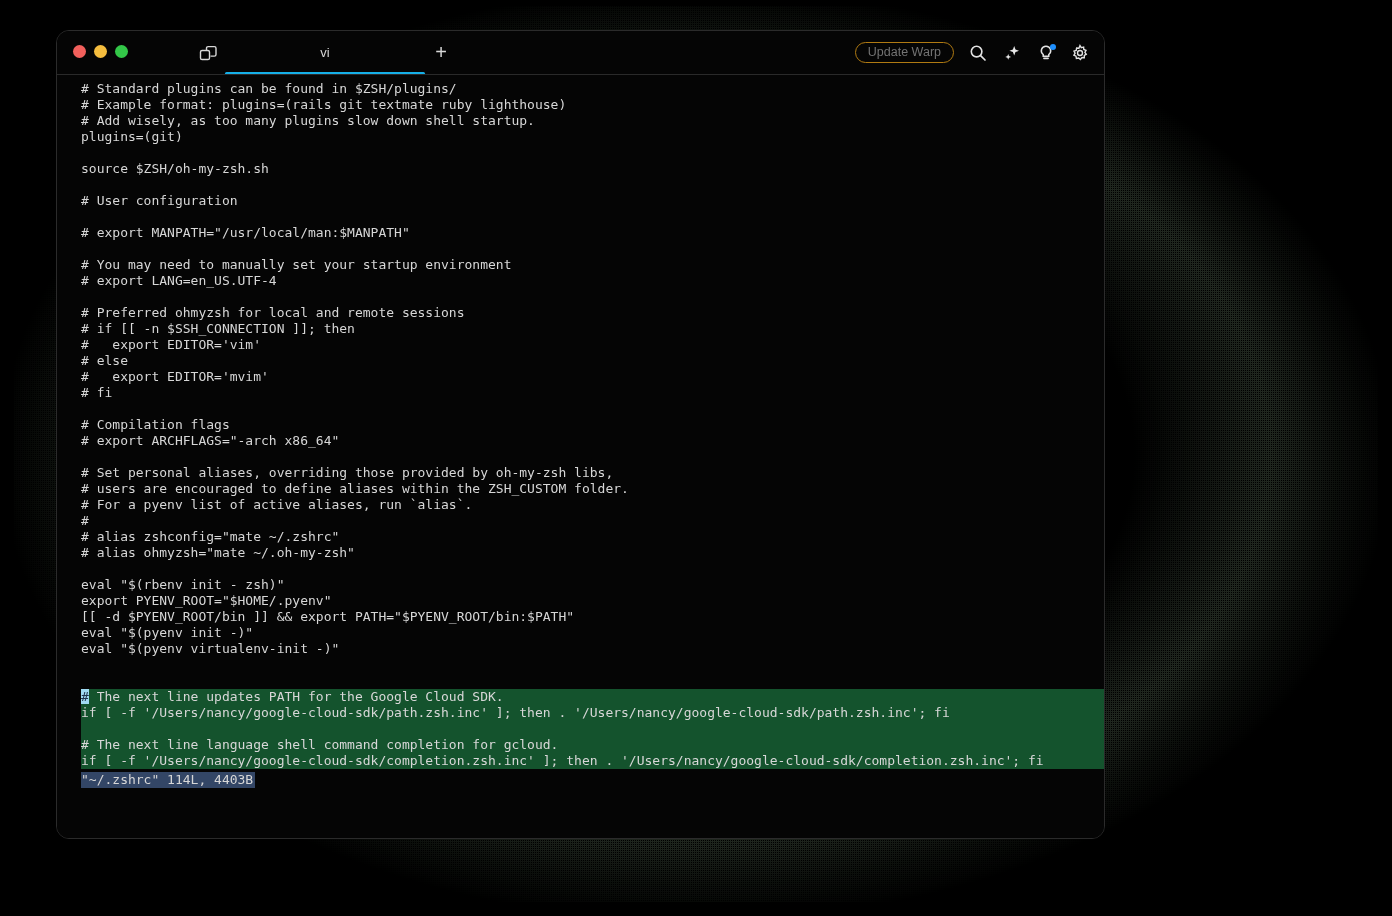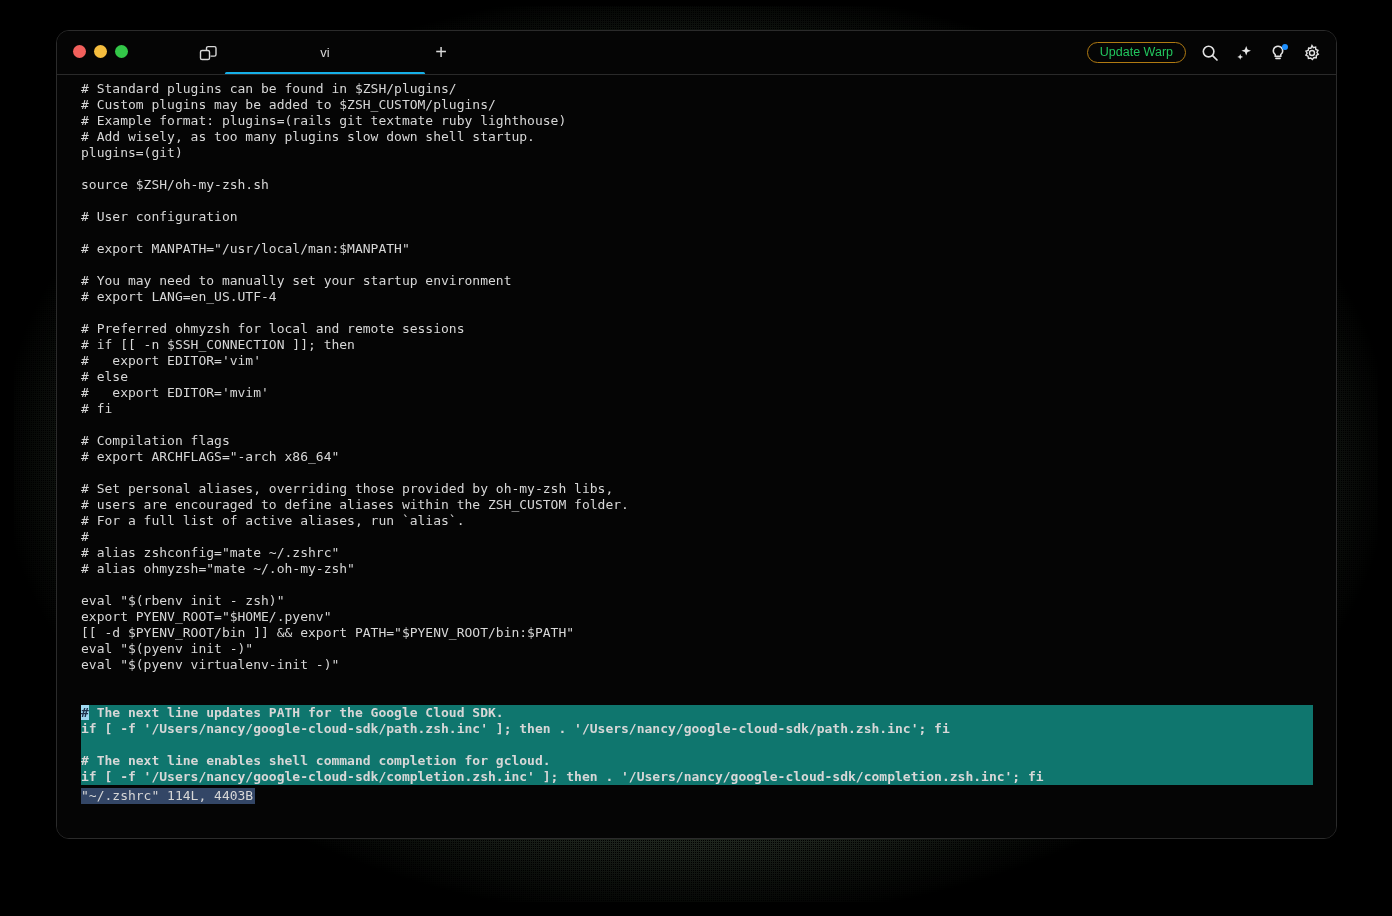--- a/index.html
+++ b/index.html
@@ -43,21 +43,21 @@
       repeating-linear-gradient(0deg, #000 0 1px, transparent 1px 2px),
       repeating-linear-gradient(90deg, #000 0 1px, transparent 1px 2px);
     opacity: .85;
   }
 
   
   #window {
     position: absolute;
     left: 56px;
     top: 30px;
-    width: 1281px;
+    width: 1049px;
     height: 809px;
     background: #050505;
     border: 1px solid #2b2b2b;
     border-radius: 13px;
     box-sizing: border-box;
     overflow: hidden;
   }
 
   
   #titlebar {
@@ -138,21 +138,21 @@
     position: absolute;
     right: 14px;
     top: 0;
     height: 43px;
     display: flex;
     align-items: center;
     gap: 14px;
   }
   #update-pill {
     border: 1px solid #b07a12;
-    color: #22c55e;
+    color: #737373;
     border-radius: 11px;
     padding: 3px 12px 4px;
     font-family: "Liberation Sans", sans-serif;
     font-size: 12.5px;
     line-height: 1;
     white-space: nowrap;
   }
   .tool-icon {
     position: relative;
     width: 20px;
@@ -186,26 +186,25 @@
     height: 16px;
     line-height: 16px;
     font-family: "DejaVu Sans Mono", monospace;
     font-size: 13px;
     color: #d7d7d7;
     white-space: pre;
     padding-left: 24px;
     letter-spacing: 0px;
   }
   .line.sel {
-    background: #0f766e;
+    background: #14532d;
     padding-left: 0;
     margin-left: 24px;
     width: 1232px;
     box-sizing: border-box;
-    font-weight: bold;
   }
   .line.status {
     background: #334666;
     padding-left: 0;
     margin-left: 24px;
     display: inline-block;
     width: auto;
     padding-right: 2px;
   }
   .cursor {
@@ -280,21 +279,20 @@
         </svg>
       </div>
     </div>
 
     <div id="titlebar-rule"></div>
   </div>
 
   <div id="terminal">
     <div id="lines">
         <div class="line"># Standard plugins can be found in $ZSH/plugins/</div>
-        <div class="line"># Custom plugins may be added to $ZSH_CUSTOM/plugins/</div>
         <div class="line"># Example format: plugins=(rails git textmate ruby lighthouse)</div>
         <div class="line"># Add wisely, as too many plugins slow down shell startup.</div>
         <div class="line">plugins=(git)</div>
         <div class="line"></div>
         <div class="line">source $ZSH/oh-my-zsh.sh</div>
         <div class="line"></div>
         <div class="line"># User configuration</div>
         <div class="line"></div>
         <div class="line"># export MANPATH="/usr/local/man:$MANPATH"</div>
         <div class="line"></div>
@@ -306,38 +304,38 @@
         <div class="line">#   export EDITOR='vim'</div>
         <div class="line"># else</div>
         <div class="line">#   export EDITOR='mvim'</div>
         <div class="line"># fi</div>
         <div class="line"></div>
         <div class="line"># Compilation flags</div>
         <div class="line"># export ARCHFLAGS="-arch x86_64"</div>
         <div class="line"></div>
         <div class="line"># Set personal aliases, overriding those provided by oh-my-zsh libs,</div>
         <div class="line"># users are encouraged to define aliases within the ZSH_CUSTOM folder.</div>
-        <div class="line"># For a full list of active aliases, run `alias`.</div>
+        <div class="line"># For a pyenv list of active aliases, run `alias`.</div>
         <div class="line">#</div>
         <div class="line"># alias zshconfig="mate ~/.zshrc"</div>
         <div class="line"># alias ohmyzsh="mate ~/.oh-my-zsh"</div>
         <div class="line"></div>
         <div class="line">eval "$(rbenv init - zsh)"</div>
         <div class="line">export PYENV_ROOT="$HOME/.pyenv"</div>
         <div class="line">[[ -d $PYENV_ROOT/bin ]] &amp;&amp; export PATH="$PYENV_ROOT/bin:$PATH"</div>
         <div class="line">eval "$(pyenv init -)"</div>
         <div class="line">eval "$(pyenv virtualenv-init -)"</div>
         <div class="line"></div>
         <div class="line"></div>
       </div>
 
     <div class="line sel"><span class="cursor">#</span><span> The next line updates PATH for the Google Cloud SDK.</span></div>
     <div class="line sel">if [ -f '/Users/nancy/google-cloud-sdk/path.zsh.inc' ]; then . '/Users/nancy/google-cloud-sdk/path.zsh.inc'; fi</div>
     <div class="line sel"></div>
-    <div class="line sel"># The next line enables shell command completion for gcloud.</div>
+    <div class="line sel"># The next line language shell command completion for gcloud.</div>
     <div class="line sel">if [ -f '/Users/nancy/google-cloud-sdk/completion.zsh.inc' ]; then . '/Users/nancy/google-cloud-sdk/completion.zsh.inc'; fi</div>
 
     <div style="height:16px;">
       <span class="line status">"~/.zshrc" 114L, 4403B</span>
     </div>
   </div>
 
 </div>
 
 </body></html>

